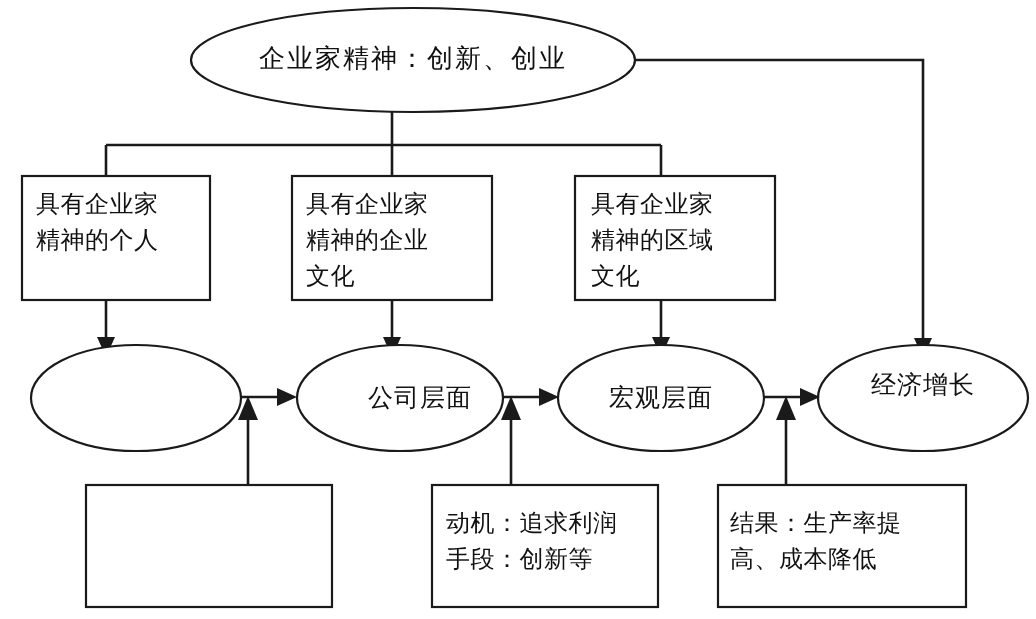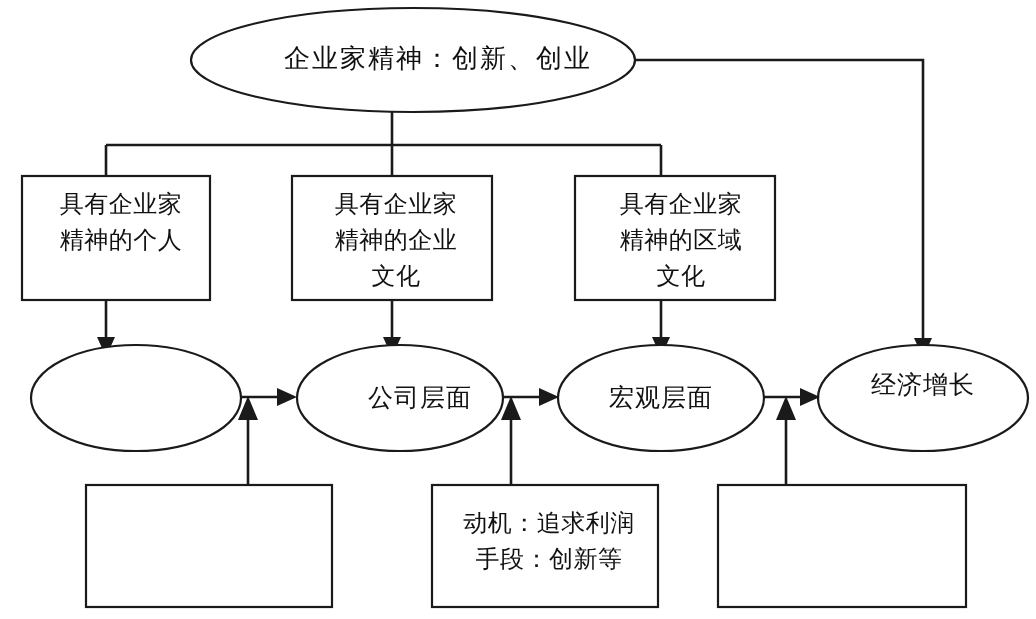--- a/index.html
+++ b/index.html
@@ -59,21 +59,21 @@
     text-align: center;
     letter-spacing: 1px;
   }
   .label-ellipse-top {
     font-size: 26px;
     letter-spacing: 2px;
   }
   .label-box {
     font-size: 24px;
     line-height: 36px;
-    text-align: center;
+    text-align: left;
     letter-spacing: 0.5px;
   }
 </style>
 </head>
 <body>
 
 <div id="diagram-root">
 
   <svg class="canvas" viewBox="0 0 1036 619">
 
@@ -123,21 +123,21 @@
     <polygon class="arrowhead" points="248,396 238,420 258,420"></polygon>
 
     <path class="connector" d="M 511 485 L 511 418"></path>
     <polygon class="arrowhead" points="511,396 501,420 521,420"></polygon>
 
     <path class="connector" d="M 786 485 L 786 418"></path>
     <polygon class="arrowhead" points="786,396 776,420 796,420"></polygon>
 
   </svg>
 
-  <div class="node-label label-ellipse label-ellipse-top" style="left:191px; top:44px; width:444px;padding-left:25px;">企业家精神：创新、创业</div>
+  <div class="node-label label-ellipse label-ellipse-top" style="left:191px; top:44px; width:444px;">企业家精神：创新、创业</div>
 
   <div class="node-label label-box" style="left:36px; top:186px; width:170px;">具有企业家
 精神的个人</div>
 
   <div class="node-label label-box" style="left:306px; top:186px; width:180px;">具有企业家
 精神的企业
 文化</div>
 
   <div class="node-label label-box" style="left:591px; top:186px; width:180px;">具有企业家
 精神的区域
@@ -147,14 +147,16 @@
   <div class="node-label label-ellipse" style="left:300px; top:383px; width:240px;">公司层面</div>
 
   <div class="node-label label-ellipse" style="left:561px; top:383px; width:200px;">宏观层面</div>
 
   <div class="node-label label-ellipse" style="left:823px; top:370px; width:200px;">经济增长</div>
 
 
   <div class="node-label label-box" style="left:446px; top:505px; width:206px;">动机：追求利润
 手段：创新等</div>
 
+  <div class="node-label label-box" style="left:730px; top:505px; width:228px;">结果：生产率提
+高、成本降低</div>
 
 </div>
 
 </body></html>

